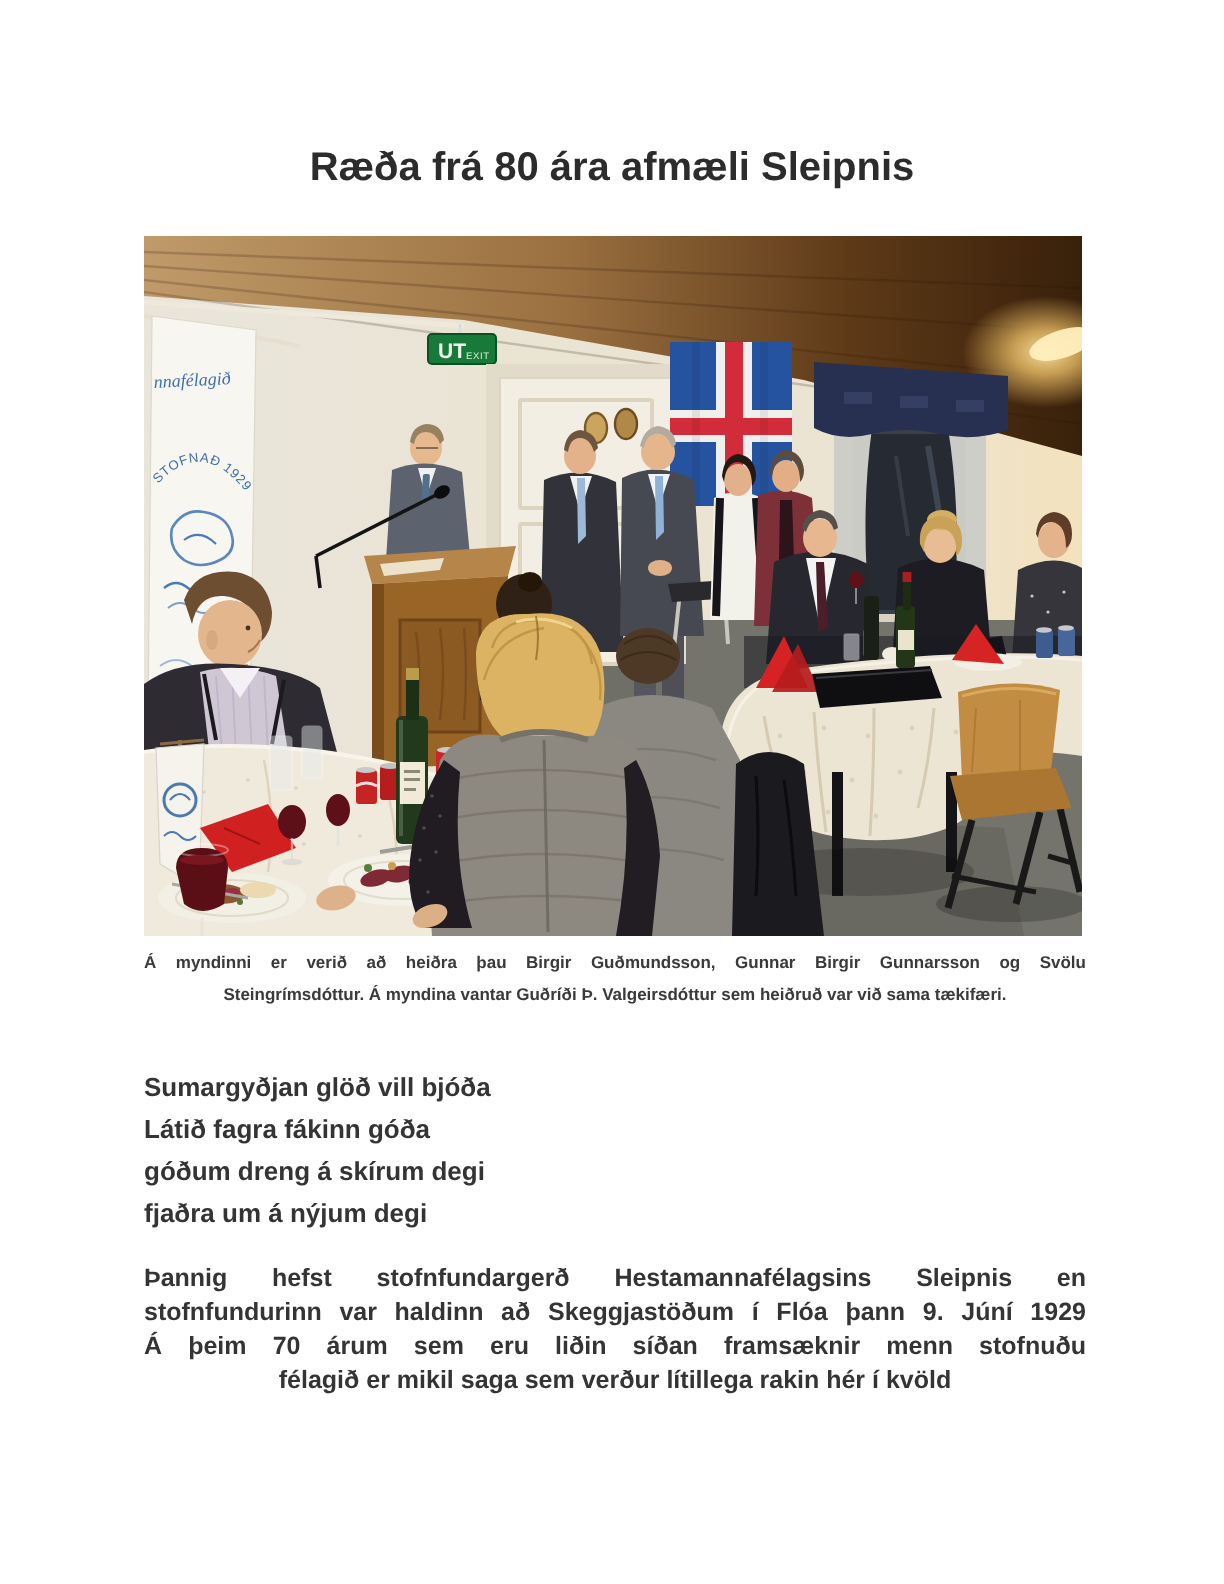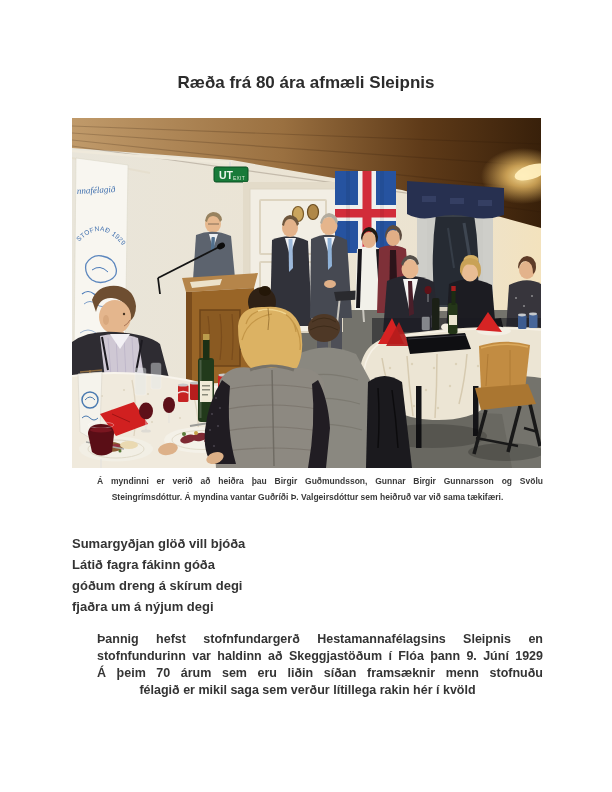--- a/index.html
+++ b/index.html
@@ -1,27 +1,27 @@
 <!DOCTYPE html>
 <html><head>
 <meta charset="utf-8">
 <style>
   html,body{margin:0;padding:0;background:#888;}
   #page{position:relative;width:612px;height:792px;background:#ffffff;margin:0 auto;
         font-family:"Liberation Sans",sans-serif;color:#383838;overflow:hidden;}
   .title{position:absolute;top:73px;left:0;width:612px;text-align:center;
-         font-size:17px;font-weight:bold;color:#2c2c2c;}
+         font-size:20px;font-weight:bold;color:#2c2c2c;}
   .photo-wrap{position:absolute;left:72px;top:118px;width:469px;height:350px;}
   .caption{position:absolute;left:72px;top:473px;width:471px;
            font-size:8.5px;font-weight:bold;line-height:16px;color:#3a3a3a;}
   .poem{position:absolute;left:72px;top:533px;width:471px;
         font-size:13px;font-weight:bold;line-height:21px;color:#343434;}
   .bodytext{position:absolute;left:72px;top:631px;width:471px;
             font-size:12.5px;font-weight:bold;line-height:17px;color:#343434;}
-  .jline{text-align:justify;text-align-last:justify;white-space:nowrap;overflow:hidden;margin-left:25px;}
+  .jline{text-align:justify;text-align-last:justify;white-space:nowrap;overflow:hidden;}
   .nline{text-align:center;white-space:nowrap;overflow:hidden;}
   svg text{font-family:"Liberation Sans",sans-serif;}
   .banner-script{font-family:"Liberation Serif",serif;font-style:italic;}
 </style>
 </head>
 <body>
 
 <div id="page">
 
   <div class="title">Ræða frá 80 ára afmæli Sleipnis</div>

